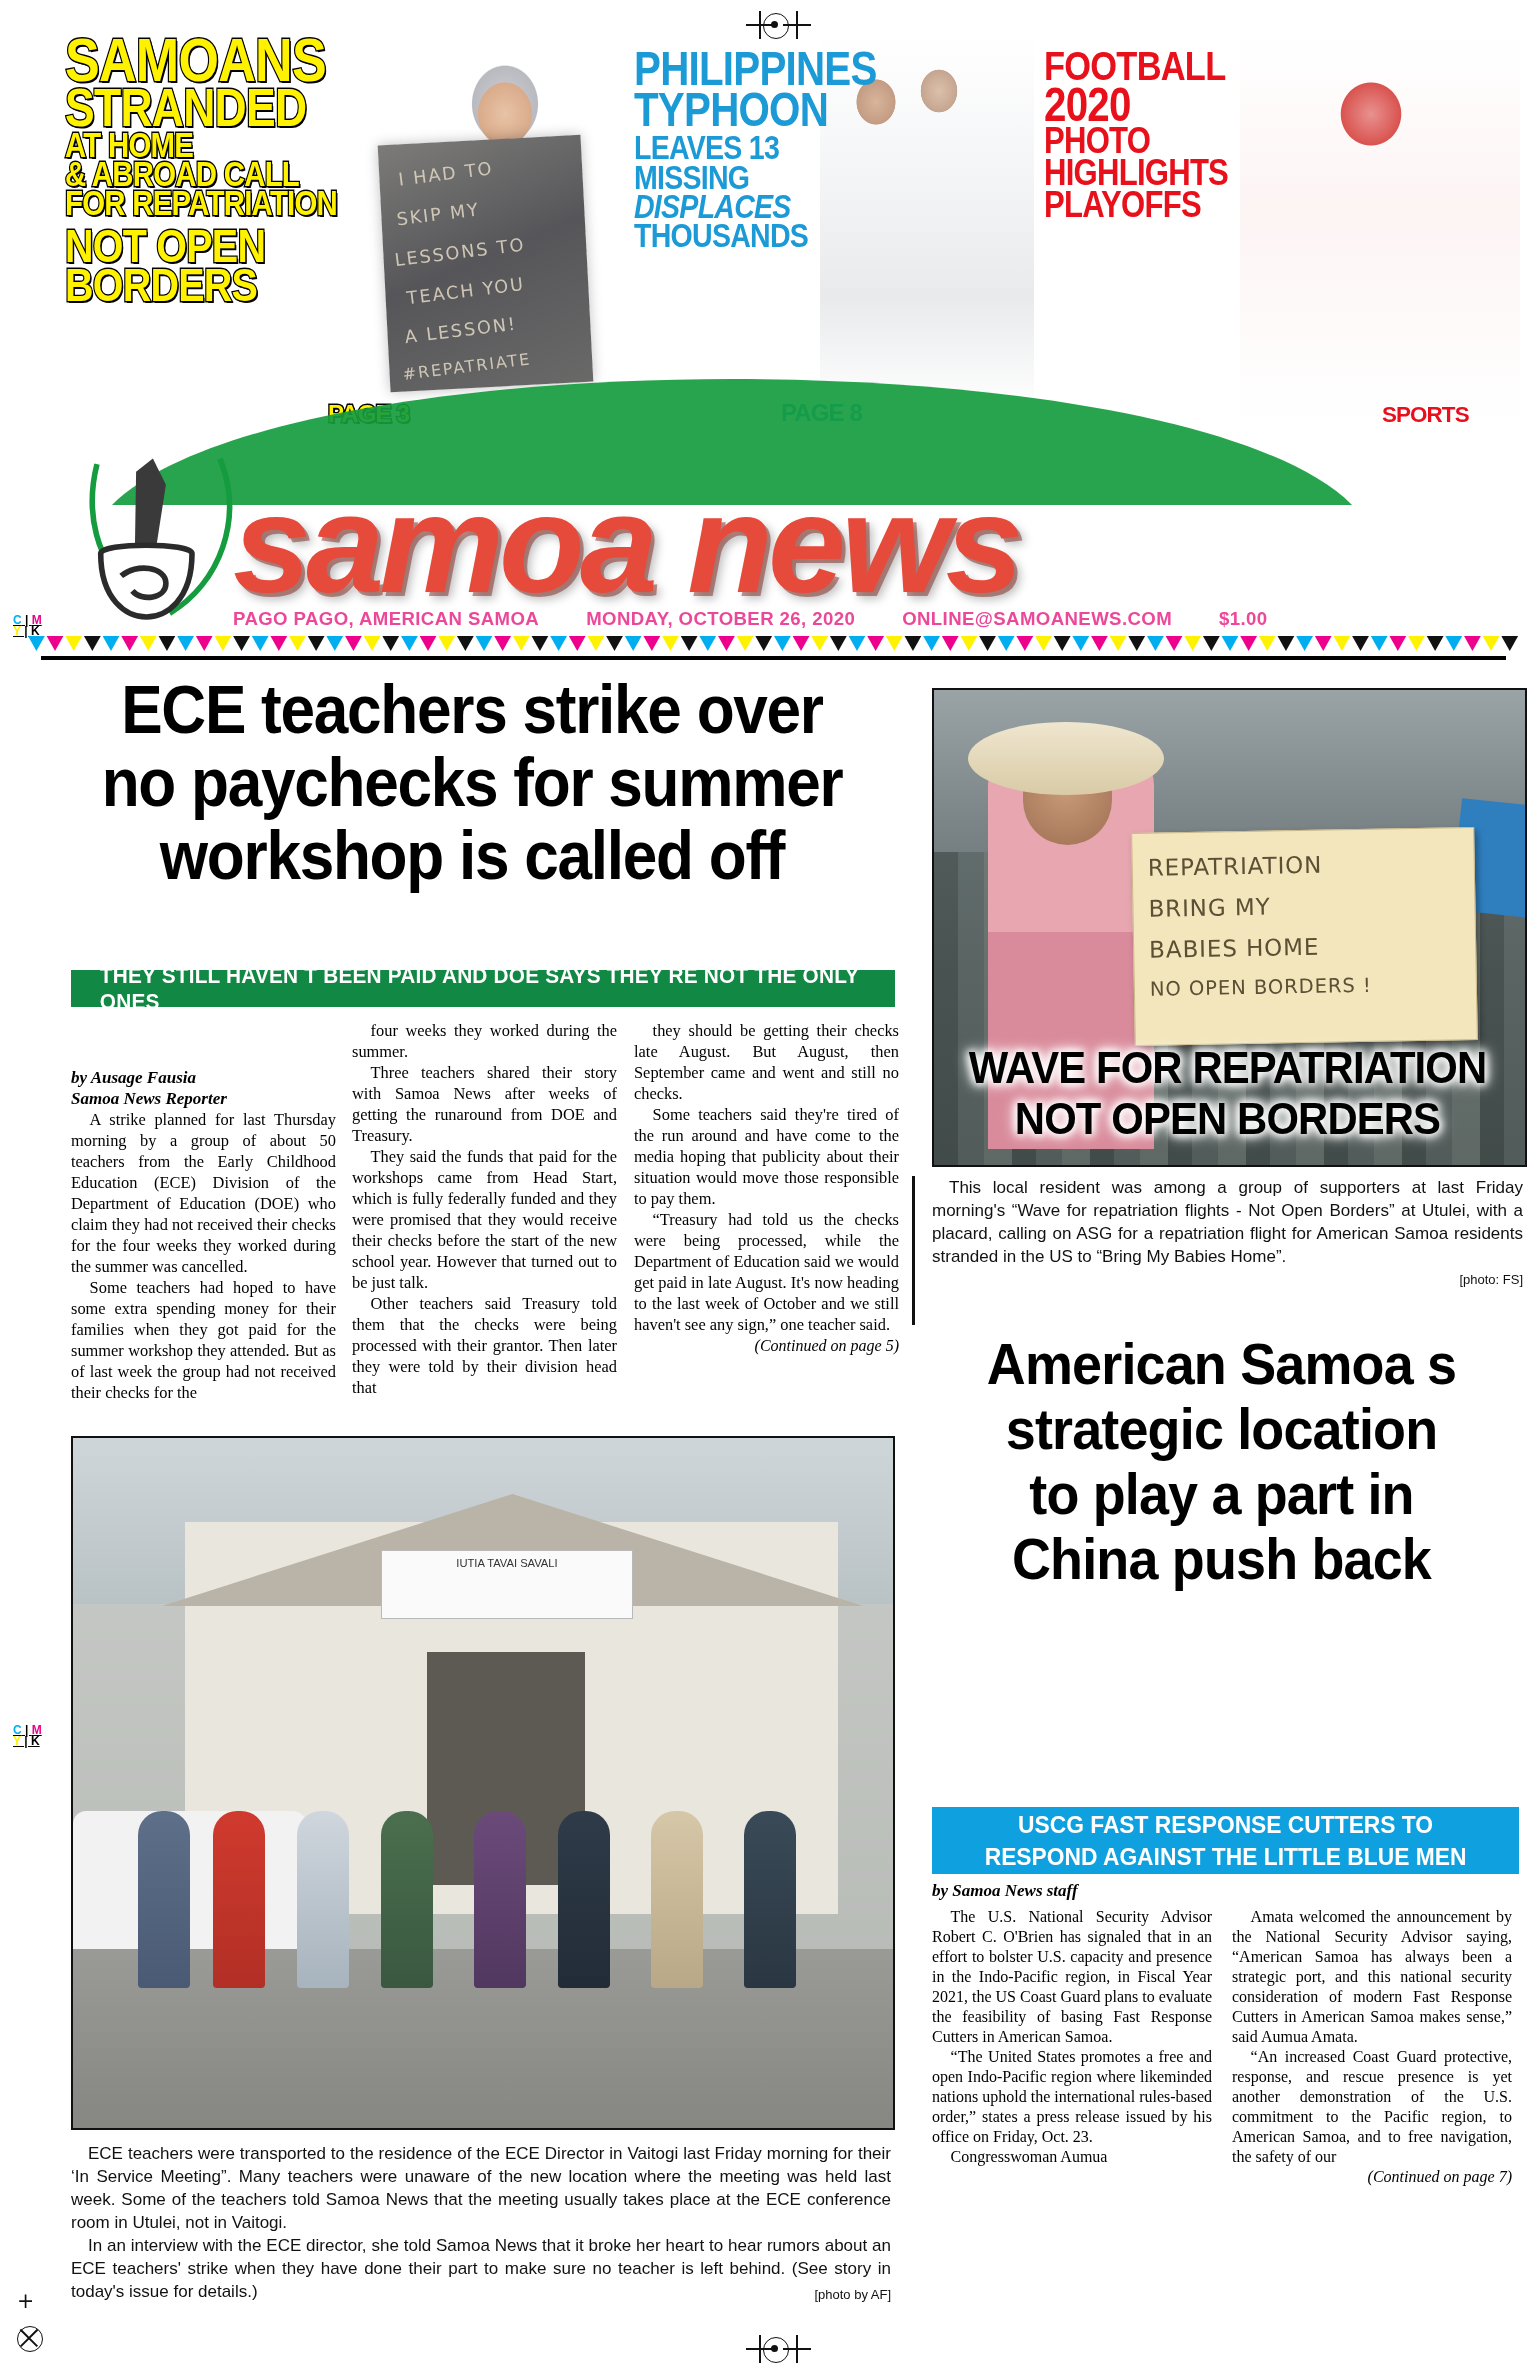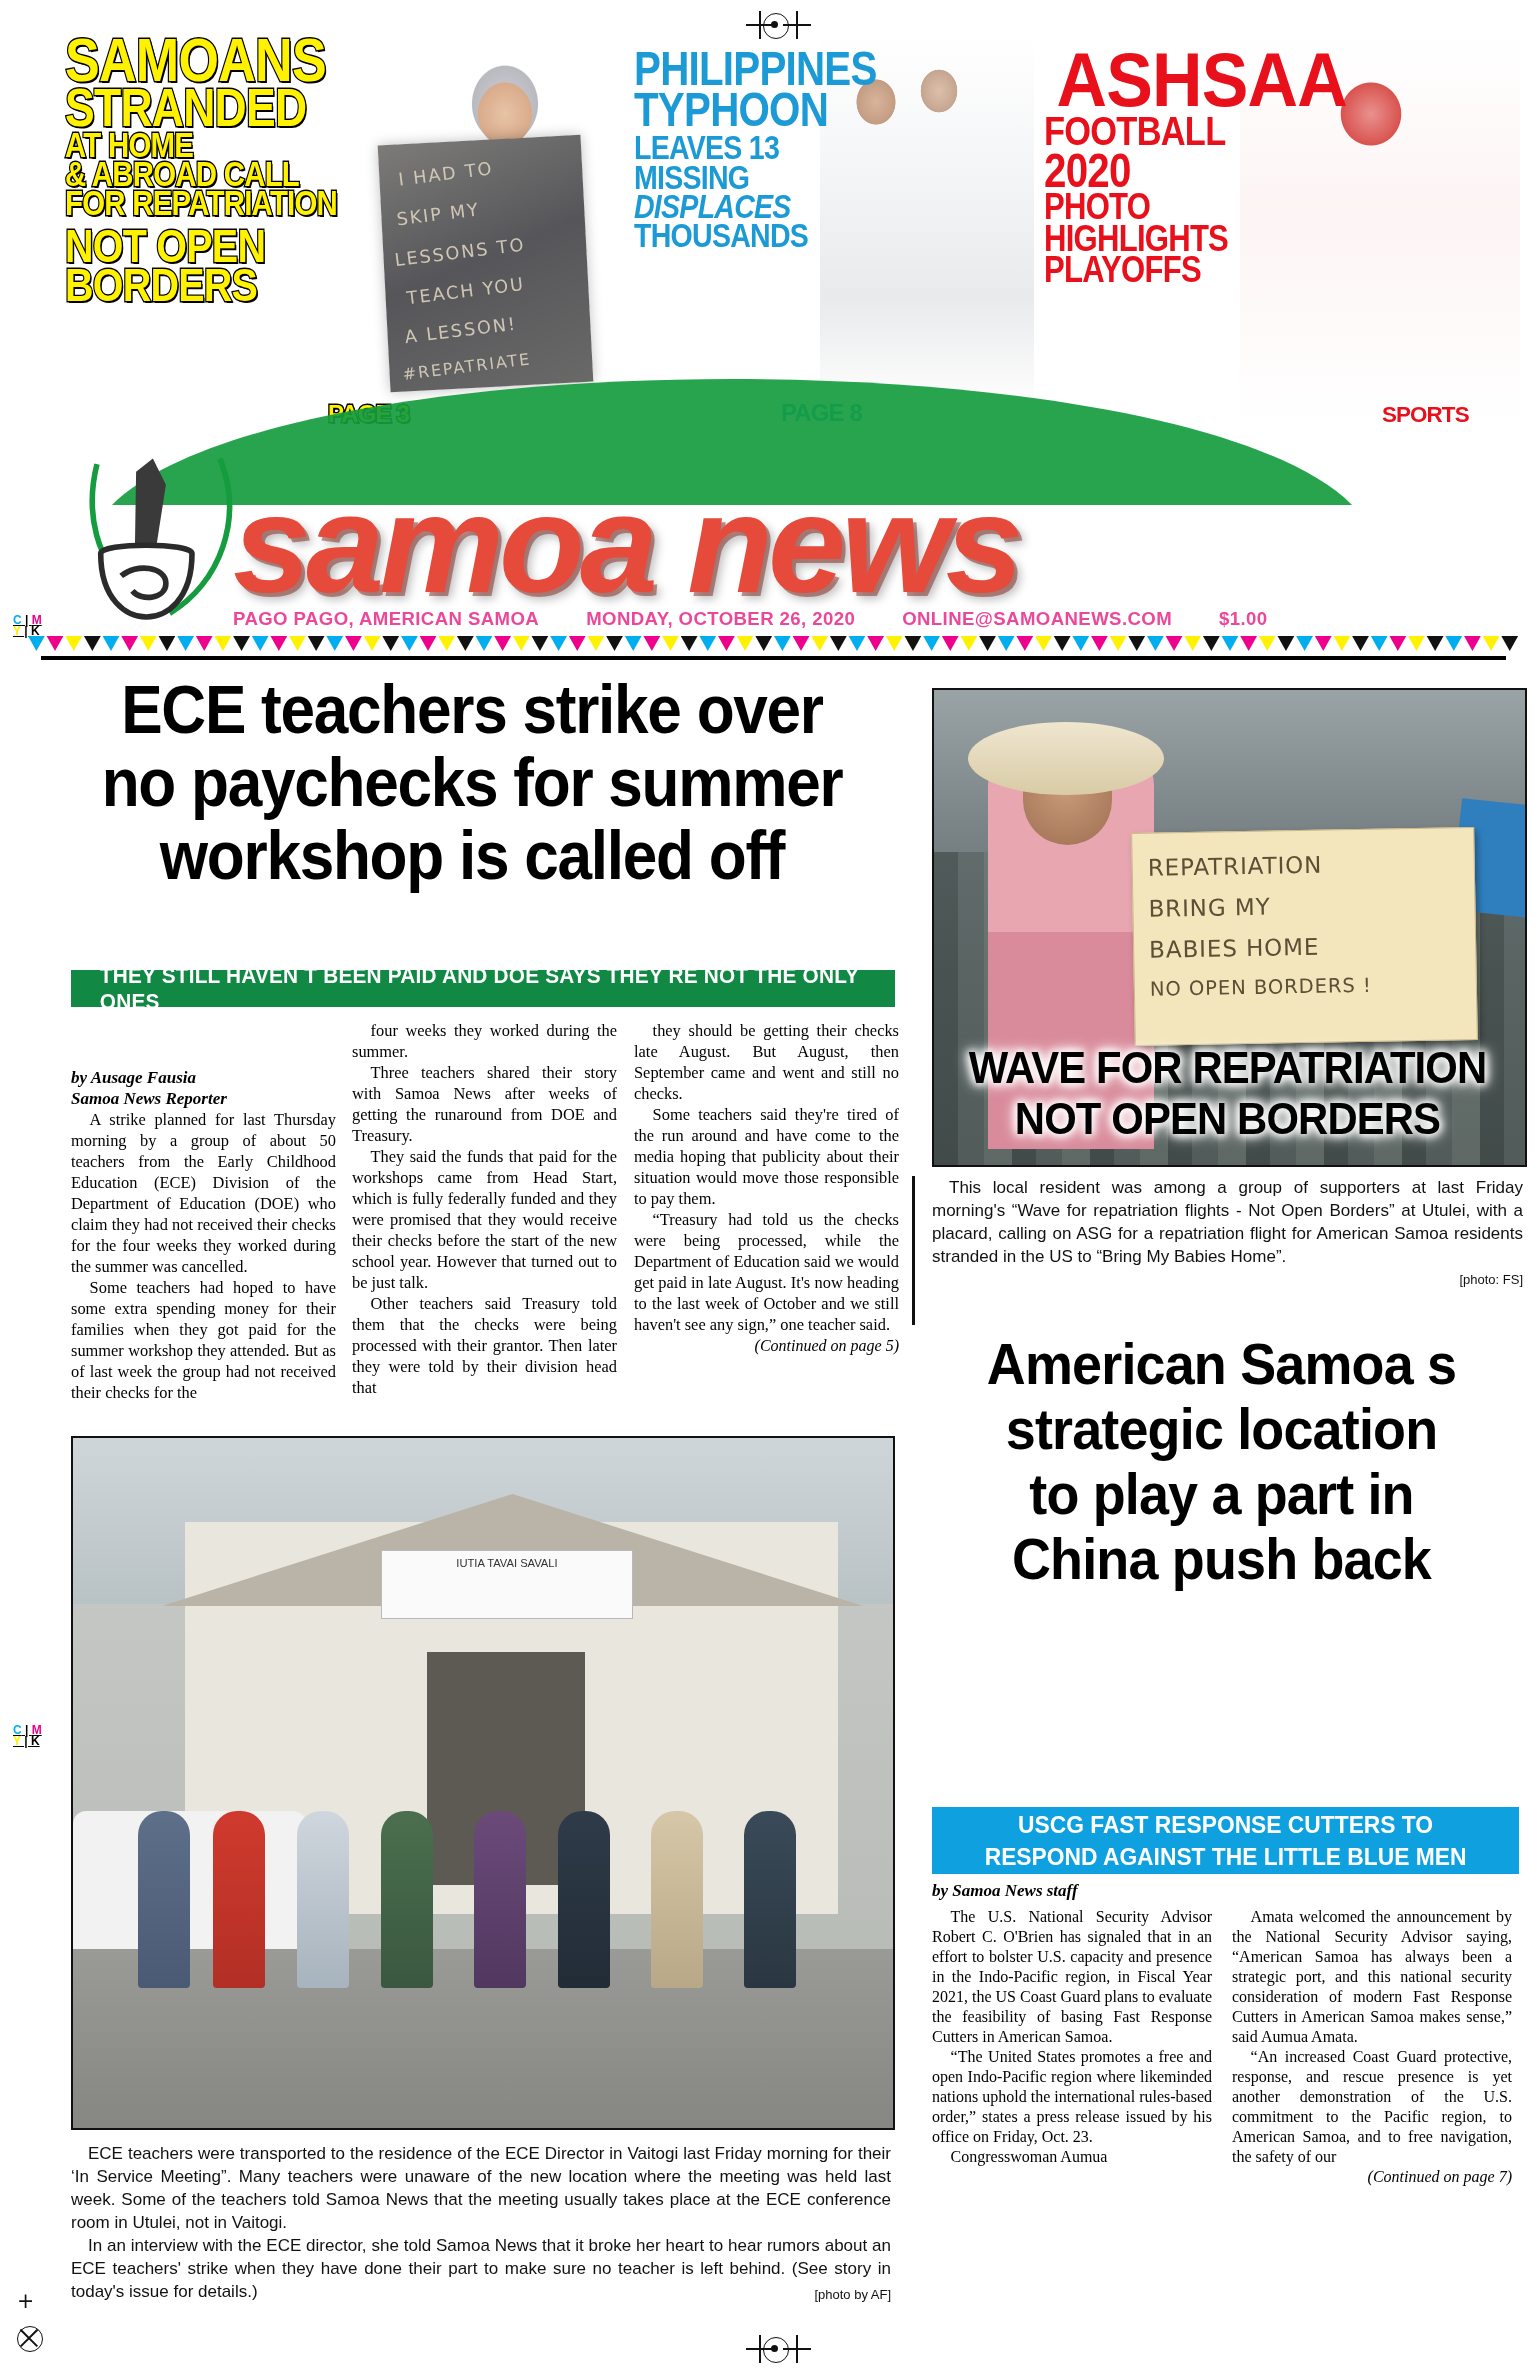--- a/index.html
+++ b/index.html
@@ -187,21 +187,20 @@
     <div class="bluehead" style="font-size:48px;"><span class="cond" style="display:inline-block">PHILIPPINES</span></div>
     <div class="bluehead" style="font-size:48px;"><span class="cond" style="display:inline-block">TYPHOON</span></div>
     <div class="bluehead" style="font-size:34px;margin-top:2.8px;"><span class="cond" style="display:inline-block">LEAVES 13</span></div>
     <div class="bluehead" style="font-size:34px;"><span class="cond" style="display:inline-block">MISSING</span></div>
     <div class="bluehead" style="font-size:34px;font-style:italic;"><span class="cond" style="display:inline-block">DISPLACES</span></div>
     <div class="bluehead" style="font-size:34px;"><span class="cond" style="display:inline-block">THOUSANDS</span></div>
   </div>
   <div class="bluehead" style="position:absolute;left:781px;top:403px;font-size:24px;">PAGE 8</div>
 
   <div class="tz" style="left:1044px;top:47px;width:429px;">
-    <div class="redhead" style="font-size:76px;"><span style="display:inline-block;transform:scaleX(.92)">ASHSAA</span></div>
     <div class="redhead" style="font-size:41px;margin-top:1.9px;"><span class="cond" style="display:inline-block">FOOTBALL</span></div>
     <div class="redhead" style="font-size:48px;"><span class="cond" style="display:inline-block">2020</span></div>
     <div class="redhead" style="font-size:37px;"><span class="cond" style="display:inline-block">PHOTO</span></div>
     <div class="redhead" style="font-size:37px;"><span class="cond" style="display:inline-block">HIGHLIGHTS</span></div>
     <div class="redhead" style="font-size:37px;"><span class="cond" style="display:inline-block">PLAYOFFS</span></div>
   </div>
   <div class="redhead" style="position:absolute;left:1382px;top:405px;font-size:22.4px;">SPORTS</div>
 </div>
 
 <div class="swoosh">

